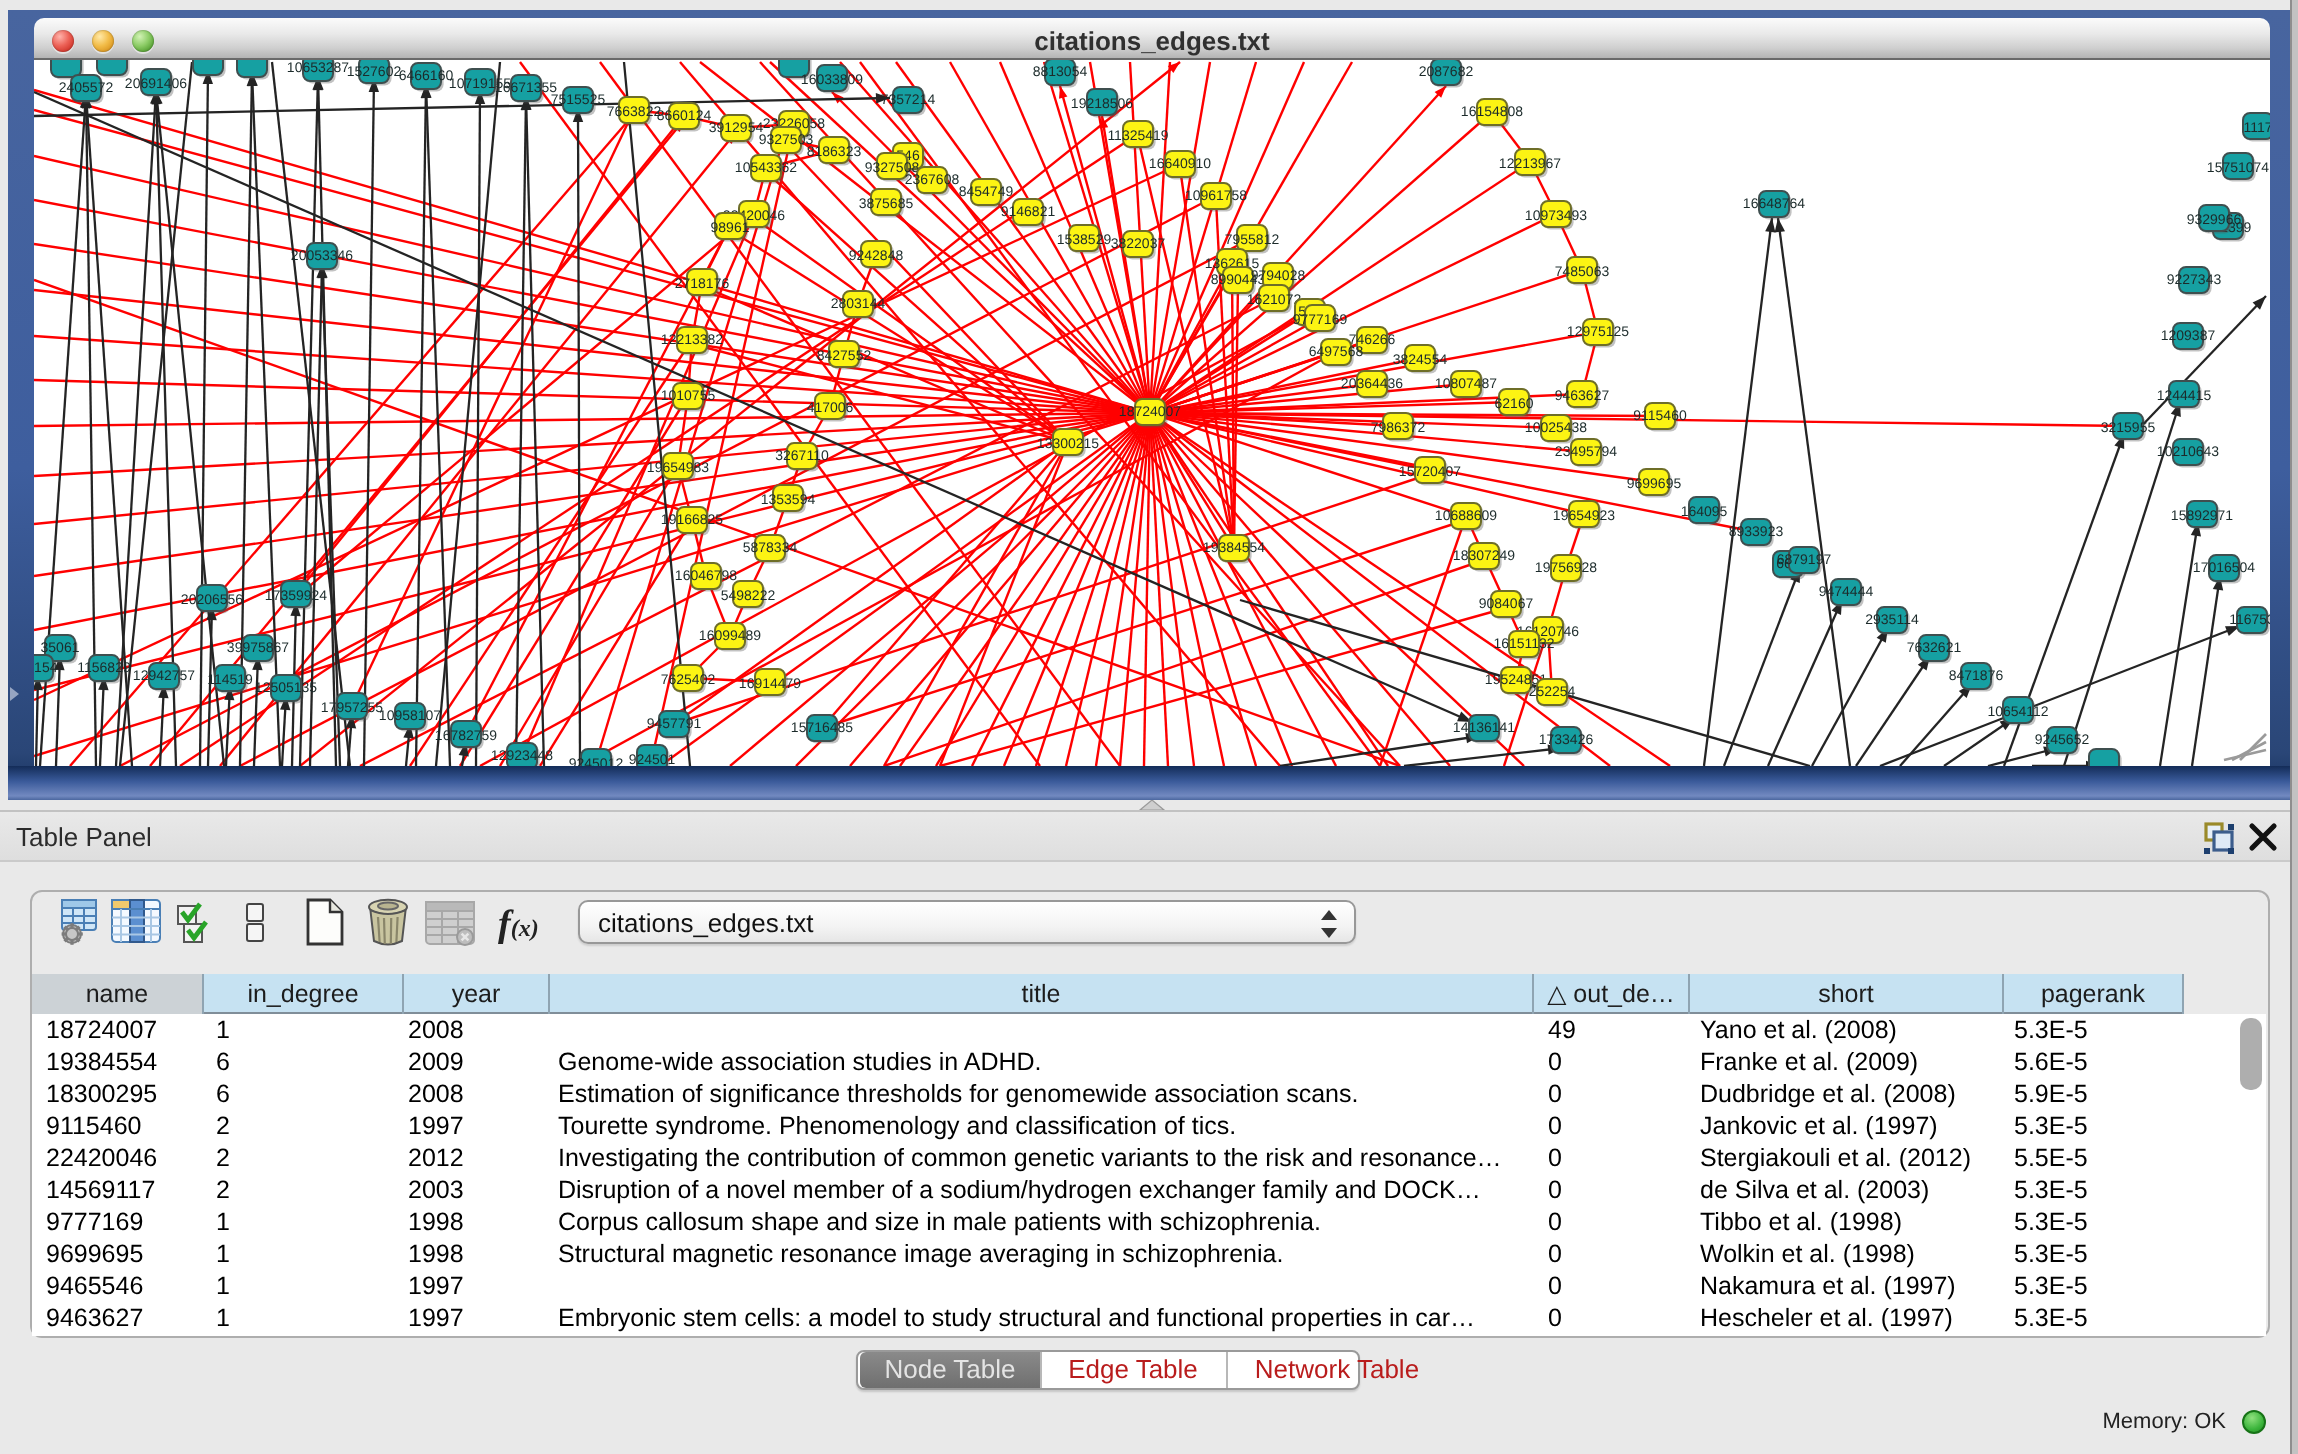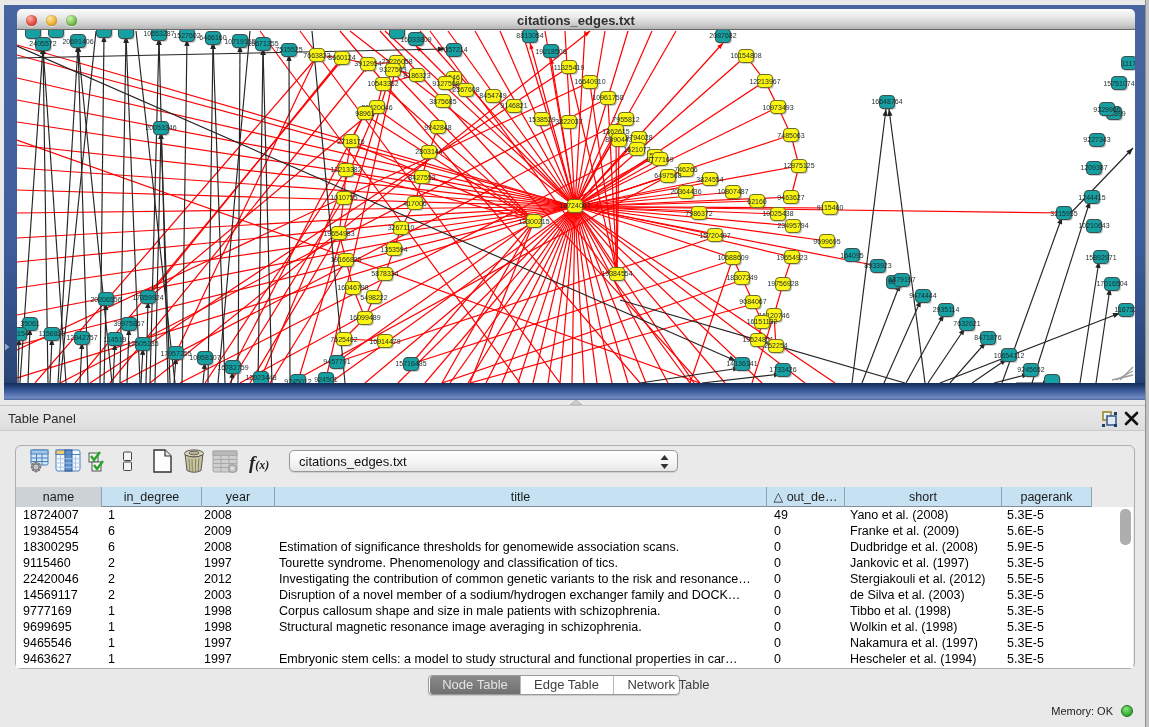--- a/index.html
+++ b/index.html
@@ -13,21 +13,21 @@
 #box{position:absolute;left:15px;top:445px;width:1120px;height:224px;background:#eaeaea;border:1px solid #aeaeae;border-radius:6px}
 .tbi{position:absolute}
 #dd{position:absolute;left:289px;top:450px;width:389px;height:22px;border:1px solid #989898;border-radius:5px;background:linear-gradient(180deg,#fff 0%,#f4f4f4 60%,#e6e6e6 100%);box-shadow:0 1px 1px rgba(0,0,0,.12)}
 #dd span{position:absolute;left:9px;top:3px;font-size:13px;color:#111}
 #thead{position:absolute;left:16px;top:487px;width:1076px;height:20px;background:#c6e2f2;border-bottom:1px solid #808e99}
 .hc{position:absolute;top:0;height:20px;border-right:1px solid #8fa4b2;font-size:12.5px;color:#1c1c1c;text-align:center;line-height:20px}
 #tbody{position:absolute;left:16px;top:507px;width:1117px;height:161px;background:#fff}
 .trow{position:absolute;left:0;width:1149px;height:16px;font-size:12.5px;color:#000}
 .trow span{position:absolute;top:1px;white-space:nowrap}
 #tabs{position:absolute;left:428px;top:675px;width:252px;height:20px;background:#fff;border:1px solid #9a9a9a;border-radius:4px;box-shadow:0 1px 1px rgba(0,0,0,.15)}
-.tab{position:absolute;top:0;height:18px;font-size:13px;text-align:center;line-height:18px;color:#404040}
+.tab{position:absolute;top:0;height:18px;font-size:13px;text-align:center;line-height:18px;color:#b91c1c}
 #mem{position:absolute;right:36px;top:705px;font-size:11px;color:#222}
 #memdot{position:absolute;right:16px;top:705px;width:12px;height:12px;border-radius:50%;background:radial-gradient(circle at 40% 30%,#8fe07e,#3cb53c 60%,#1f8a1f);border:1px solid #177317}
 #rightstrip{position:absolute;right:0;top:0;width:4px;height:727px;background:#c2c2c2;border-left:1px solid #8e8e8e}
 </style></head><body>
 <div id="frame"></div>
 <div id="framebot"></div>
 <div id="macwin">
 <div id="titlebar">
 <div class="tl" style="left:9px;background:radial-gradient(circle at 35% 30%,#ffb3ab,#ec6156 45%,#d33a2f 75%,#9c1f16)"></div>
 <div class="tl" style="left:29px;background:radial-gradient(circle at 35% 30%,#ffe9a8,#f2bc48 45%,#dd9b26 75%,#a86e12)"></div>
@@ -947,20 +947,21 @@
     <span style="left:108px">1</span>
 <span style="left:204px">2008</span>
 <span style="left:774px">49</span>
     <span style="left:850px">Yano et al. (2008)</span>
 <span style="left:1007px">5.3E-5</span>
   </div>
 <div class="trow" style="top:523px">
 <span style="left:23px">19384554</span>
     <span style="left:108px">6</span>
 <span style="left:204px">2009</span>
+    <span style="left:279px">Genome-wide association studies in ADHD.</span>
 <span style="left:774px">0</span>
     <span style="left:850px">Franke et al. (2009)</span>
 <span style="left:1007px">5.6E-5</span>
   </div>
 <div class="trow" style="top:539px">
 <span style="left:23px">18300295</span>
     <span style="left:108px">6</span>
 <span style="left:204px">2008</span>
     <span style="left:279px">Estimation of significance thresholds for genomewide association scans.</span>
 <span style="left:774px">0</span>
@@ -1019,21 +1020,21 @@
 <span style="left:774px">0</span>
     <span style="left:850px">Nakamura et al. (1997)</span>
 <span style="left:1007px">5.3E-5</span>
   </div>
 <div class="trow" style="top:651px">
 <span style="left:23px">9463627</span>
     <span style="left:108px">1</span>
 <span style="left:204px">1997</span>
     <span style="left:279px">Embryonic stem cells: a model to study structural and functional properties in car…</span>
 <span style="left:774px">0</span>
-    <span style="left:850px">Hescheler et al. (1994)</span>
+    <span style="left:850px">Hescheler et al. (1997)</span>
 <span style="left:1007px">5.3E-5</span>
   </div>
 <div style="position:absolute;left:1120px;top:509px;width:11px;height:36px;border-radius:5px;background:#aeaeae"></div>
 <div id="tabs">
 <div class="tab" style="left:1px;width:90px;background:linear-gradient(180deg,#8a8a8a,#6f6f6f);color:#e4e4e4;border-radius:3px 0 0 3px">Node Table</div>
 <div class="tab" style="left:91px;width:92px;border-left:1px solid #b8b8b8">Edge Table</div>
 <div class="tab" style="left:184px;width:110px;border-left:1px solid #b8b8b8">Network Table</div>
 </div>
 <div id="mem">Memory: OK</div>
 <div id="memdot"></div>

